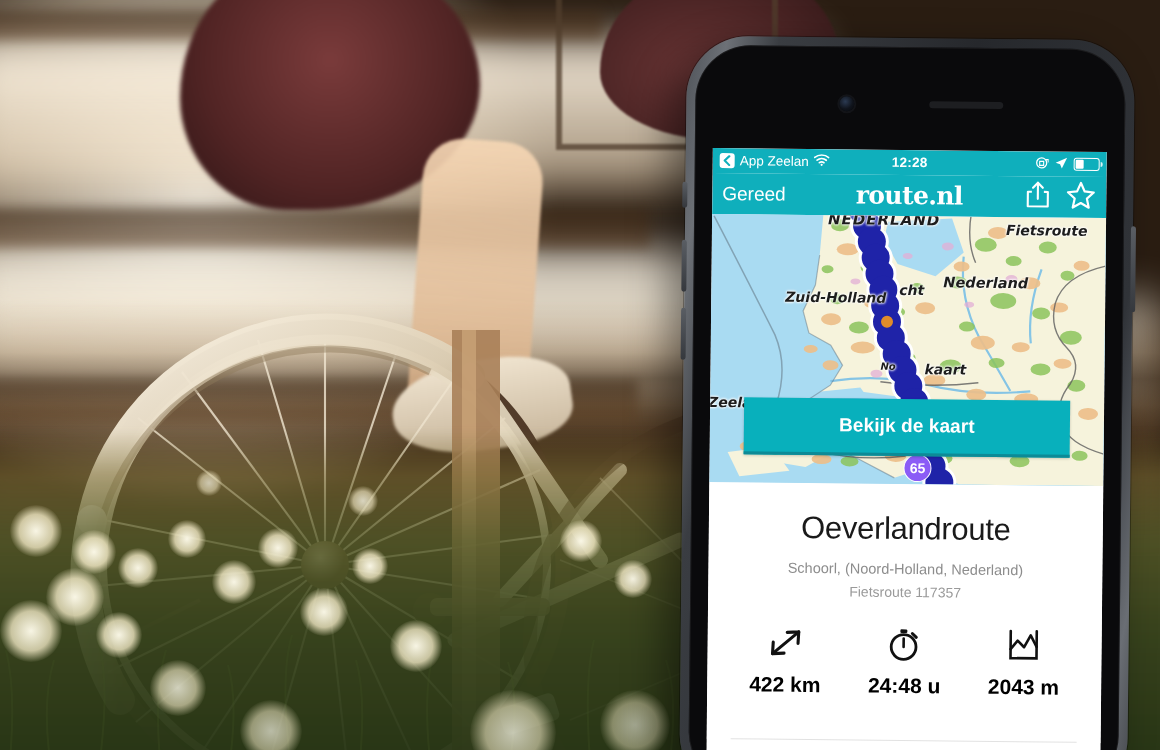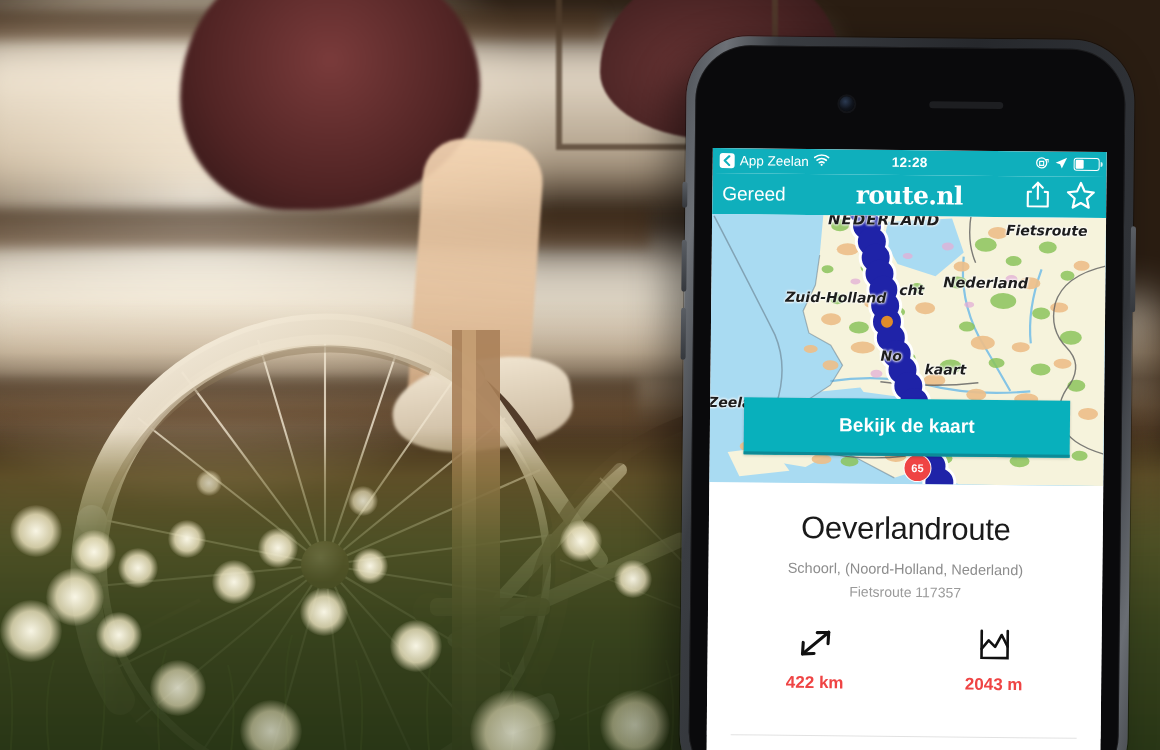--- a/index.html
+++ b/index.html
@@ -150,41 +150,41 @@
   .nav-logo{position:absolute;left:0;right:0;text-align:center;color:#fff;
     font-family:"DejaVu Serif","Liberation Serif",serif;font-weight:700;font-size:25px;letter-spacing:-.6px;}
   .nav-actions{margin-left:auto;display:flex;align-items:center;gap:14px;position:relative;z-index:2;}
 
   
   .maparea{position:relative;height:268px;overflow:hidden;background:#A9DBF2;}
   .map-svg{position:absolute;inset:0;width:100%;height:100%;}
   .maplabel{position:absolute;font-family:"DejaVu Sans","Liberation Sans",sans-serif;
     font-style:italic;font-weight:700;color:#1d1d1d;white-space:nowrap;
     text-shadow:0 0 3px #fff,0 0 3px #fff,0 0 2px #fff;}
-  .mk65{position:absolute;width:26px;height:26px;border-radius:50%;background:#ef4444;
-    color:#fff;font-size:11px;font-weight:700;display:flex;align-items:center;justify-content:center;
+  .mk65{position:absolute;width:26px;height:26px;border-radius:50%;background:#8b5cf6;
+    color:#fff;font-size:14px;font-weight:700;display:flex;align-items:center;justify-content:center;
     border:1.5px solid #fff;}
   .viewbtn{
     position:absolute;left:34px;right:34px;bottom:28px;height:54px;
     background:#08B0BC;border-bottom:3px solid #0d8a96;
     display:flex;align-items:center;justify-content:center;
     color:#fff;font-size:19px;font-weight:700;letter-spacing:.1px;
     box-shadow:0 1px 3px rgba(0,0,0,.2);
   }
 
   
   .detail{padding:28px 14px 0;text-align:center;background:#fff;}
   .route-title{font-size:31px;font-weight:400;color:#1a1a1a;letter-spacing:-.3px;line-height:1.1;}
   .route-sub{margin-top:15px;font-size:14.5px;color:#8d8d8d;}
   .route-id{margin-top:7px;font-size:14px;color:#9a9a9a;}
 
   .stats{display:flex;margin-top:28px;padding:0 4px;}
   .stat{flex:1;display:flex;flex-direction:column;align-items:center;gap:12px;}
   .stat .ic{height:34px;display:flex;align-items:flex-end;justify-content:center;}
-  .stat .val{font-size:17px;font-weight:700;color:#ef4444;white-space:nowrap;}
+  .stat .val{font-size:21px;font-weight:700;color:#000000;white-space:nowrap;}
   .divider{margin:42px 10px 0;height:1px;background:#e2e2e2;}
 </style>
 </head>
 <body>
 
 <div id="photo">
   <div class="ph sky"></div>
   <div class="ph sunburst"></div>
   <div class="ph glow g1"></div>
   <div class="ph rail r1"></div>
@@ -540,21 +540,21 @@
           </g>
           <circle cx="176" cy="106" r="6" fill="#e08b2a"></circle>
         </g>
       </svg>
 
       <div class="maplabel" style="left:116px;top:-5px;font-size:15px;letter-spacing:1px;">NEDERLAND</div>
       <div class="maplabel" style="left:294px;top:5px;font-size:14px;">Fietsroute</div>
       <div class="maplabel" style="left:232px;top:58px;font-size:14.5px;">Nederland</div>
       <div class="maplabel" style="left:74px;top:74px;font-size:14px;">Zuid-Holland</div>
       <div class="maplabel" style="left:188px;top:66px;font-size:14px;text-align:right;">cht</div>
-      <div class="maplabel" style="left:170px;top:132px;font-size:14px;">No</div>
+      <div class="maplabel" style="left:170px;top:145px;font-size:10px;">No</div>
       <div class="maplabel" style="left:214px;top:145px;font-size:14px;">kaart</div>
       <div class="maplabel" style="left:-2px;top:180px;font-size:14px;">Zeelan</div>
 
       <div class="mk65" style="left:194px;top:238px;">65</div>
 
       <div class="viewbtn">Bekijk de kaart</div>
     </div>
 
     <div class="detail">
       <div class="route-title">Oeverlandroute</div>
@@ -567,20 +567,31 @@
           <span class="ic">
             <svg width="40" height="36" viewBox="0 0 40 36">
               <path d="M7 29 L33 7" stroke="#111" stroke-width="3.1" stroke-linecap="round" fill="none"></path>
               <path d="M33 7 L21.5 7.6 M33 7 L32.4 18.5" stroke="#111" stroke-width="3.1" stroke-linecap="round" fill="none"></path>
               <path d="M7 29 L18.5 28.4 M7 29 L7.6 17.5" stroke="#111" stroke-width="3.1" stroke-linecap="round" fill="none"></path>
             </svg>
           </span>
           <span class="val">422 km</span>
         </div>
 
+        <div class="stat">
+          <span class="ic">
+            <svg width="36" height="36" viewBox="0 0 36 36">
+              <circle cx="17" cy="21" r="12.4" fill="none" stroke="#111" stroke-width="2.8"></circle>
+              <path d="M17 21 L17 12.6" stroke="#111" stroke-width="2.6" stroke-linecap="round"></path>
+              <rect x="13.6" y="3.4" width="7" height="3.6" rx="1.2" fill="#111"></rect>
+              <path d="M25.6 7.4 L29.6 11.2" stroke="#111" stroke-width="3" stroke-linecap="round"></path>
+            </svg>
+          </span>
+          <span class="val">24:48 u</span>
+        </div>
 
 
         <div class="stat">
           <span class="ic">
             <svg width="36" height="36" viewBox="0 0 36 36">
               <path d="M5 4 L5 31 L31 31 L31 4" fill="none" stroke="#111" stroke-width="2.6" stroke-linecap="round"></path>
               <path d="M5 22 L12 13.5 L18.5 20 L25 8 L31 19.5" fill="none" stroke="#111" stroke-width="2.6" stroke-linejoin="round" stroke-linecap="round"></path>
             </svg>
           </span>
           <span class="val">2043 m</span>

